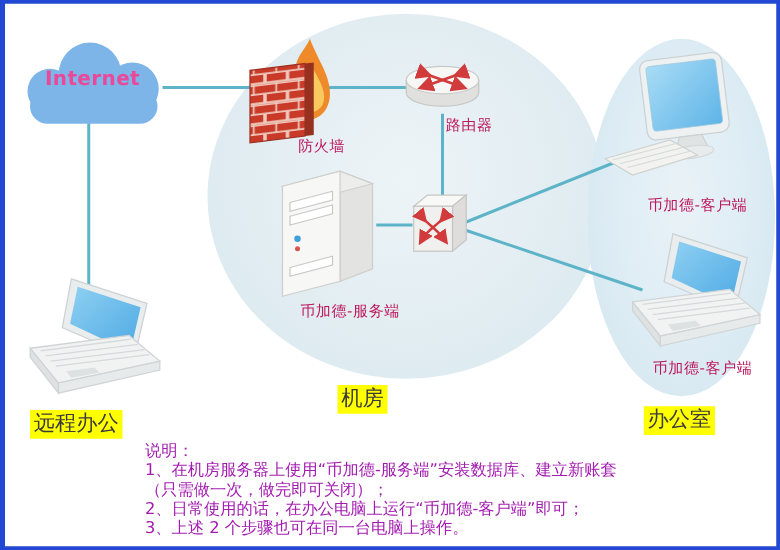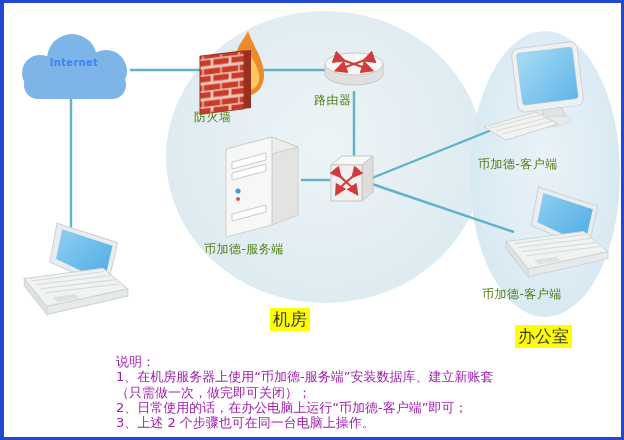--- a/index.html
+++ b/index.html
@@ -10,23 +10,23 @@
   .zone.room{left:162px;top:8px;width:318px;height:292px;
     background:radial-gradient(ellipse at 50% 45%, #edf4f7 0%, #e2edf2 55%, #d6e7ef 100%);}
   .zone.office{left:466px;top:28px;width:150px;height:286px;
     background:radial-gradient(ellipse at 50% 45%, #e9f2f7 0%, #ddecf4 55%, #cfe4ef 100%);}
   
   svg.wires{position:absolute;left:0;top:0;}
   svg.wires line{stroke:#5db3c7;stroke-width:2.4px;}
   
   .node{position:absolute;}
   .node svg{display:block;width:100%;height:100%;}
-  .nlabel{position:absolute;font-size:12px;color:#4d7c0f;text-align:left;letter-spacing:0.5px;white-space:nowrap;}
+  .nlabel{position:absolute;font-size:12px;color:#be185d;text-align:right;letter-spacing:0.5px;white-space:nowrap;}
   .cloud-text{position:absolute;left:0;top:0;right:0;bottom:14px;display:flex;align-items:center;justify-content:center;
-    color:#3b82f6;font-size:10px;font-weight:700;letter-spacing:0.3px;}
+    color:#ec4899;font-size:16px;font-weight:700;letter-spacing:0.3px;}
   
   .zlabel{position:absolute;background:#ffff00;color:#3a3a3a;font-size:17px;line-height:1.25;
     padding:1px 3px;white-space:nowrap;}
   
   .notes{position:absolute;left:112px;top:351px;font-size:13px;line-height:15.3px;color:#a21caf;white-space:nowrap;}
 </style>
 </head>
 <body>
 
 <div class="frame">
@@ -174,20 +174,21 @@
       <polygon points="40,2 99,21 89,64 33,40" fill="#e9edee" stroke="#ccd1d3"></polygon>
       <polygon points="45,8 94,24 86,59 39,37" fill="url(#scrC)"></polygon>
       <polygon points="8,56 30,83 30,91 8,63" fill="#dee2e3" stroke="#d0d4d5"></polygon>
       <polygon points="30,83 109,66 109,73 30,91" fill="#e6eaeb" stroke="#d0d4d5"></polygon>
       <polygon points="8,56 85,46 109,66 30,83" fill="#f1f3f3" stroke="#d0d4d5"></polygon>
       <path d="M16 58 L86 49 M20 62 L92 53 M24 66 L97 57 M28 70 L101 61" stroke="#d5d9da" stroke-width="1" fill="none"></path>
       <polygon points="36,74 58,71 62,75 40,79" fill="#dde1e2"></polygon>
     </svg>
   </div>
 
+  <div class="zlabel" style="left:20px;top:325px;">远程办公</div>
   <div class="zlabel" style="left:266px;top:305px;">机房</div>
   <div class="zlabel" style="left:511px;top:322px;">办公室</div>
 
   <div class="notes">
     <div>说明：</div>
     <div>1、在机房服务器上使用“币加德-服务端”安装数据库、建立新账套</div>
     <div>（只需做一次，做完即可关闭）；</div>
     <div>2、日常使用的话，在办公电脑上运行“币加德-客户端”即可；</div>
     <div>3、上述 2 个步骤也可在同一台电脑上操作。</div>
   </div>

